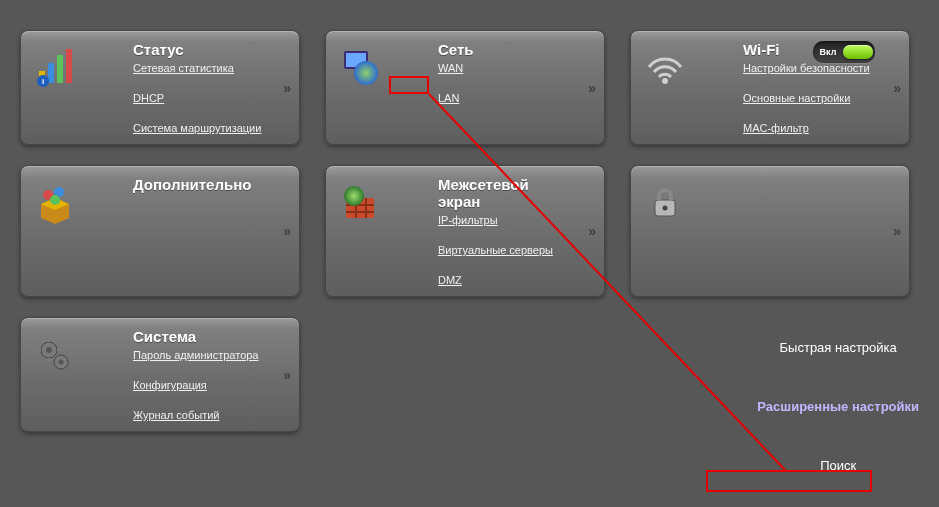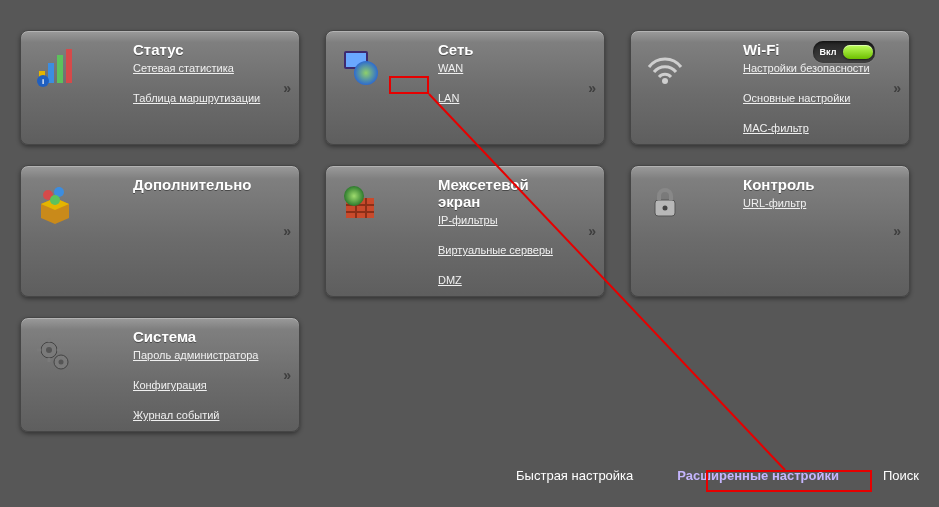--- a/index.html
+++ b/index.html
@@ -99,27 +99,28 @@
     height: 14px;
     margin-right: 2px;
     border-radius: 8px;
     background: linear-gradient(to bottom, #bfff5e 0%, #6dbf00 100%);
     box-shadow: inset 0 1px 0 rgba(255,255,255,.5), 0 1px 2px rgba(0,0,0,.5);
   }
 
   
   .footer {
     position: absolute;
-    bottom: 24px;
+    bottom: 34px;
     right: 20px;
     display: flex;
     gap: 44px;
     align-items: center;
     font-size: 13px;
     color: #fff;
+    flex-direction: column;
   }
   .footer span, .footer a {
     color: #fff;
     text-decoration: none;
     cursor: pointer;
   }
   .footer .active {
     color: #c4b5fd;
     font-weight: bold;
   }
@@ -153,21 +154,22 @@
         <rect x="24" y="10" width="6" height="28" fill="#5cc25c"></rect>
         <rect x="33" y="4" width="6" height="34" fill="#d64a4a"></rect>
         <circle cx="10" cy="36" r="6" fill="#1f5fc0"></circle>
         <text x="10" y="39" text-anchor="middle" font-size="8" fill="#fff" font-weight="bold">i</text>
       </svg>
     </span>
     <div class="tile-body">
       <div class="tile-title">Статус</div>
       <div class="tile-links">
         <a>Сетевая статистика</a>
-        <a>Таблица маршрутизации</a>
+        <a>DHCP</a>
+        <a>Система маршрутизации</a>
       </div>
     </div>
     <span class="chev">»</span>
   </div>
 
   <div class="tile">
     <span class="tile-icon">
       <svg viewBox="0 0 44 44" width="44" height="44">
         <rect x="6" y="6" width="24" height="18" rx="2" fill="#3e2a6e"></rect>
         <rect x="8" y="8" width="20" height="14" fill="#6aa8ff"></rect>
@@ -259,26 +261,20 @@
   </div>
 
   <div class="tile">
     <span class="tile-icon">
       <svg viewBox="0 0 44 44" width="44" height="44">
         <rect x="12" y="20" width="20" height="16" rx="3" fill="#b8b8b8" stroke="#555"></rect>
         <path d="M16 20 v-4 a6 6 0 0 1 12 0 v4" fill="none" stroke="#888" stroke-width="4"></path>
         <circle cx="22" cy="28" r="2.5" fill="#444"></circle>
       </svg>
     </span>
-    <div class="tile-body">
-      <div class="tile-title">Контроль</div>
-      <div class="tile-links">
-        <a>URL-фильтр</a>
-      </div>
-    </div>
     <span class="chev">»</span>
   </div>
 
   <div class="tile">
     <span class="tile-icon">
       <svg viewBox="0 0 44 44" width="44" height="44">
         <g fill="#7a7a7a" stroke="#444" stroke-width="1">
           <circle cx="16" cy="18" r="8"></circle>
           <circle cx="28" cy="30" r="7"></circle>
         </g>

